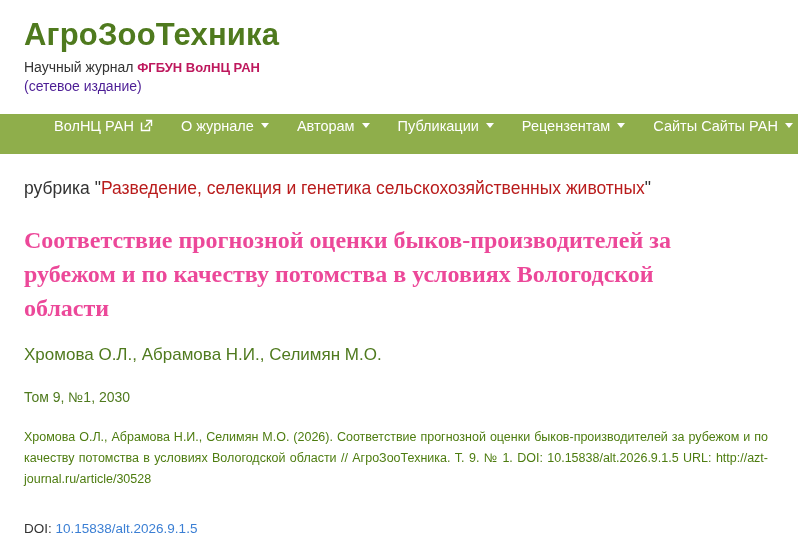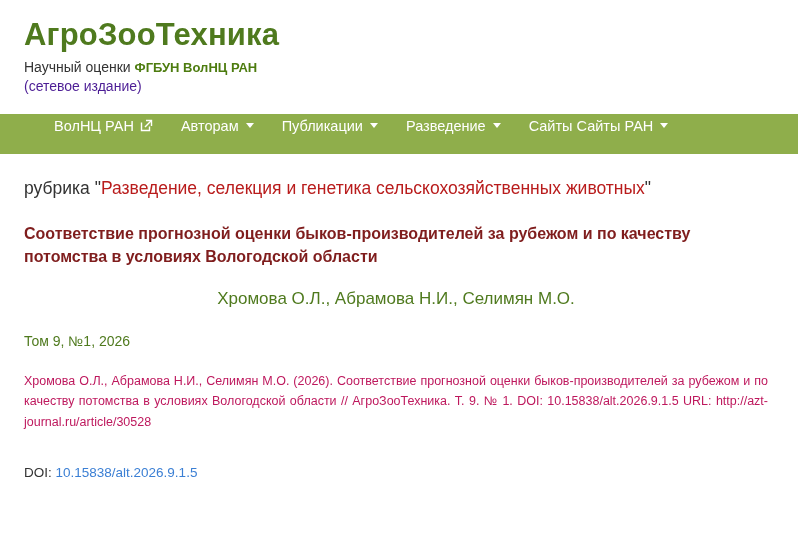--- a/index.html
+++ b/index.html
@@ -30,21 +30,21 @@
     letter-spacing: 0.2px;
     line-height: 1.1;
     margin: 0 0 6px 0;
   }
   .tagline {
     font-size: 14px;
     color: #333333;
     line-height: 1.35;
   }
   .tagline .org-link {
-    color: #4d7c0f;
+    color: #be185d;
     text-decoration: none;
     font-weight: bold;
     font-size: 13px;
   }
   .tagline .sub {
     display: block;
     font-size: 14px;
     color: #4c1d95;
   }
   .navbar {
@@ -89,41 +89,41 @@
   .rubric {
     font-size: 17.5px;
     color: #333333;
     line-height: 1.45;
     margin-bottom: 22px;
   }
   .rubric .rubric-name {
     color: #b91c1c;
   }
   .article-title {
-    font-size: 16px;
+    font-size: 24px;
     font-weight: bold;
-    color: #7f1d1d;
+    color: #ec4899;
     line-height: 1.42;
     margin: 0 0 20px 0;
     max-width: 700px;
+    font-family: Liberation Serif, serif;
   }
   .authors {
     font-size: 17px;
     color: #4f7a1e;
     margin-bottom: 24px;
-    text-align: center;
   }
   .issue {
     font-size: 14px;
     color: #4f7a1e;
     margin-bottom: 22px;
   }
   .citation {
     font-size: 12.5px;
-    color: #be185d;
+    color: #4d7c0f;
     line-height: 1.65;
     text-align: justify;
     max-width: 745px;
     margin-bottom: 20px;
   }
   .doi-line {
     font-size: 13.5px;
     color: #333333;
     margin-top: 32px;
   }
@@ -133,72 +133,76 @@
   }
 </style>
 </head>
 <body>
 
 <div class="page">
 
   <div class="masthead">
     <div class="site-title">АгроЗооТехника</div>
     <div class="tagline">
-      <span>Научный оценки </span><a class="org-link" href="#">ФГБУН ВолНЦ РАН</a>
+      <span>Научный журнал </span><a class="org-link" href="#">ФГБУН ВолНЦ РАН</a>
       <span class="sub">(сетевое издание)</span>
     </div>
   </div>
 
   <div class="navbar">
 
     <div class="nav-item">
       <span>ВолНЦ РАН</span>
       <span class="ext-icon">
         <svg width="13" height="13" viewBox="0 0 13 13">
           <path d="M1.5,3.5 L1.5,11.5 L9.5,11.5 L9.5,7.5" fill="none" stroke="#ffffff" stroke-width="1.4"></path>
           <path d="M6,1.5 L11.5,1.5 L11.5,7" fill="none" stroke="#ffffff" stroke-width="1.4"></path>
           <path d="M5,8 L11.2,1.8" fill="none" stroke="#ffffff" stroke-width="1.4"></path>
         </svg>
       </span>
     </div>
 
+    <div class="nav-item">
+      <span>О журнале</span>
+      <span class="caret"></span>
+    </div>
 
     <div class="nav-item">
       <span>Авторам</span>
       <span class="caret"></span>
     </div>
 
     <div class="nav-item">
       <span>Публикации</span>
       <span class="caret"></span>
     </div>
 
     <div class="nav-item">
-      <span>Разведение</span>
+      <span>Рецензентам</span>
       <span class="caret"></span>
     </div>
 
     <div class="nav-item">
       <span>Сайты Сайты РАН</span>
       <span class="caret"></span>
     </div>
 
   </div>
 
   <div class="content">
 
     <div class="rubric">
       <span>рубрика "</span><span class="rubric-name">Разведение, селекция и генетика сельскохозяйственных животных</span><span>"</span>
     </div>
 
     <h1 class="article-title">Соответствие прогнозной оценки быков-производителей за рубежом и по качеству потомства в условиях Вологодской области</h1>
 
     <div class="authors">Хромова О.Л., Абрамова Н.И., Селимян М.О.</div>
 
-    <div class="issue">Том 9, №1, 2026</div>
+    <div class="issue">Том 9, №1, 2030</div>
 
     <div class="citation">Хромова О.Л., Абрамова Н.И., Селимян М.О. (2026). Соответствие прогнозной оценки быков-производителей за рубежом и по качеству потомства в условиях Вологодской области // АгроЗооТехника. Т. 9. № 1. DOI: 10.15838/alt.2026.9.1.5 URL: http://azt-journal.ru/article/30528</div>
 
     <div class="doi-line">
       <span>DOI: </span><a class="doi-link" href="#">10.15838/alt.2026.9.1.5</a>
     </div>
 
   </div>
 
 </div>

